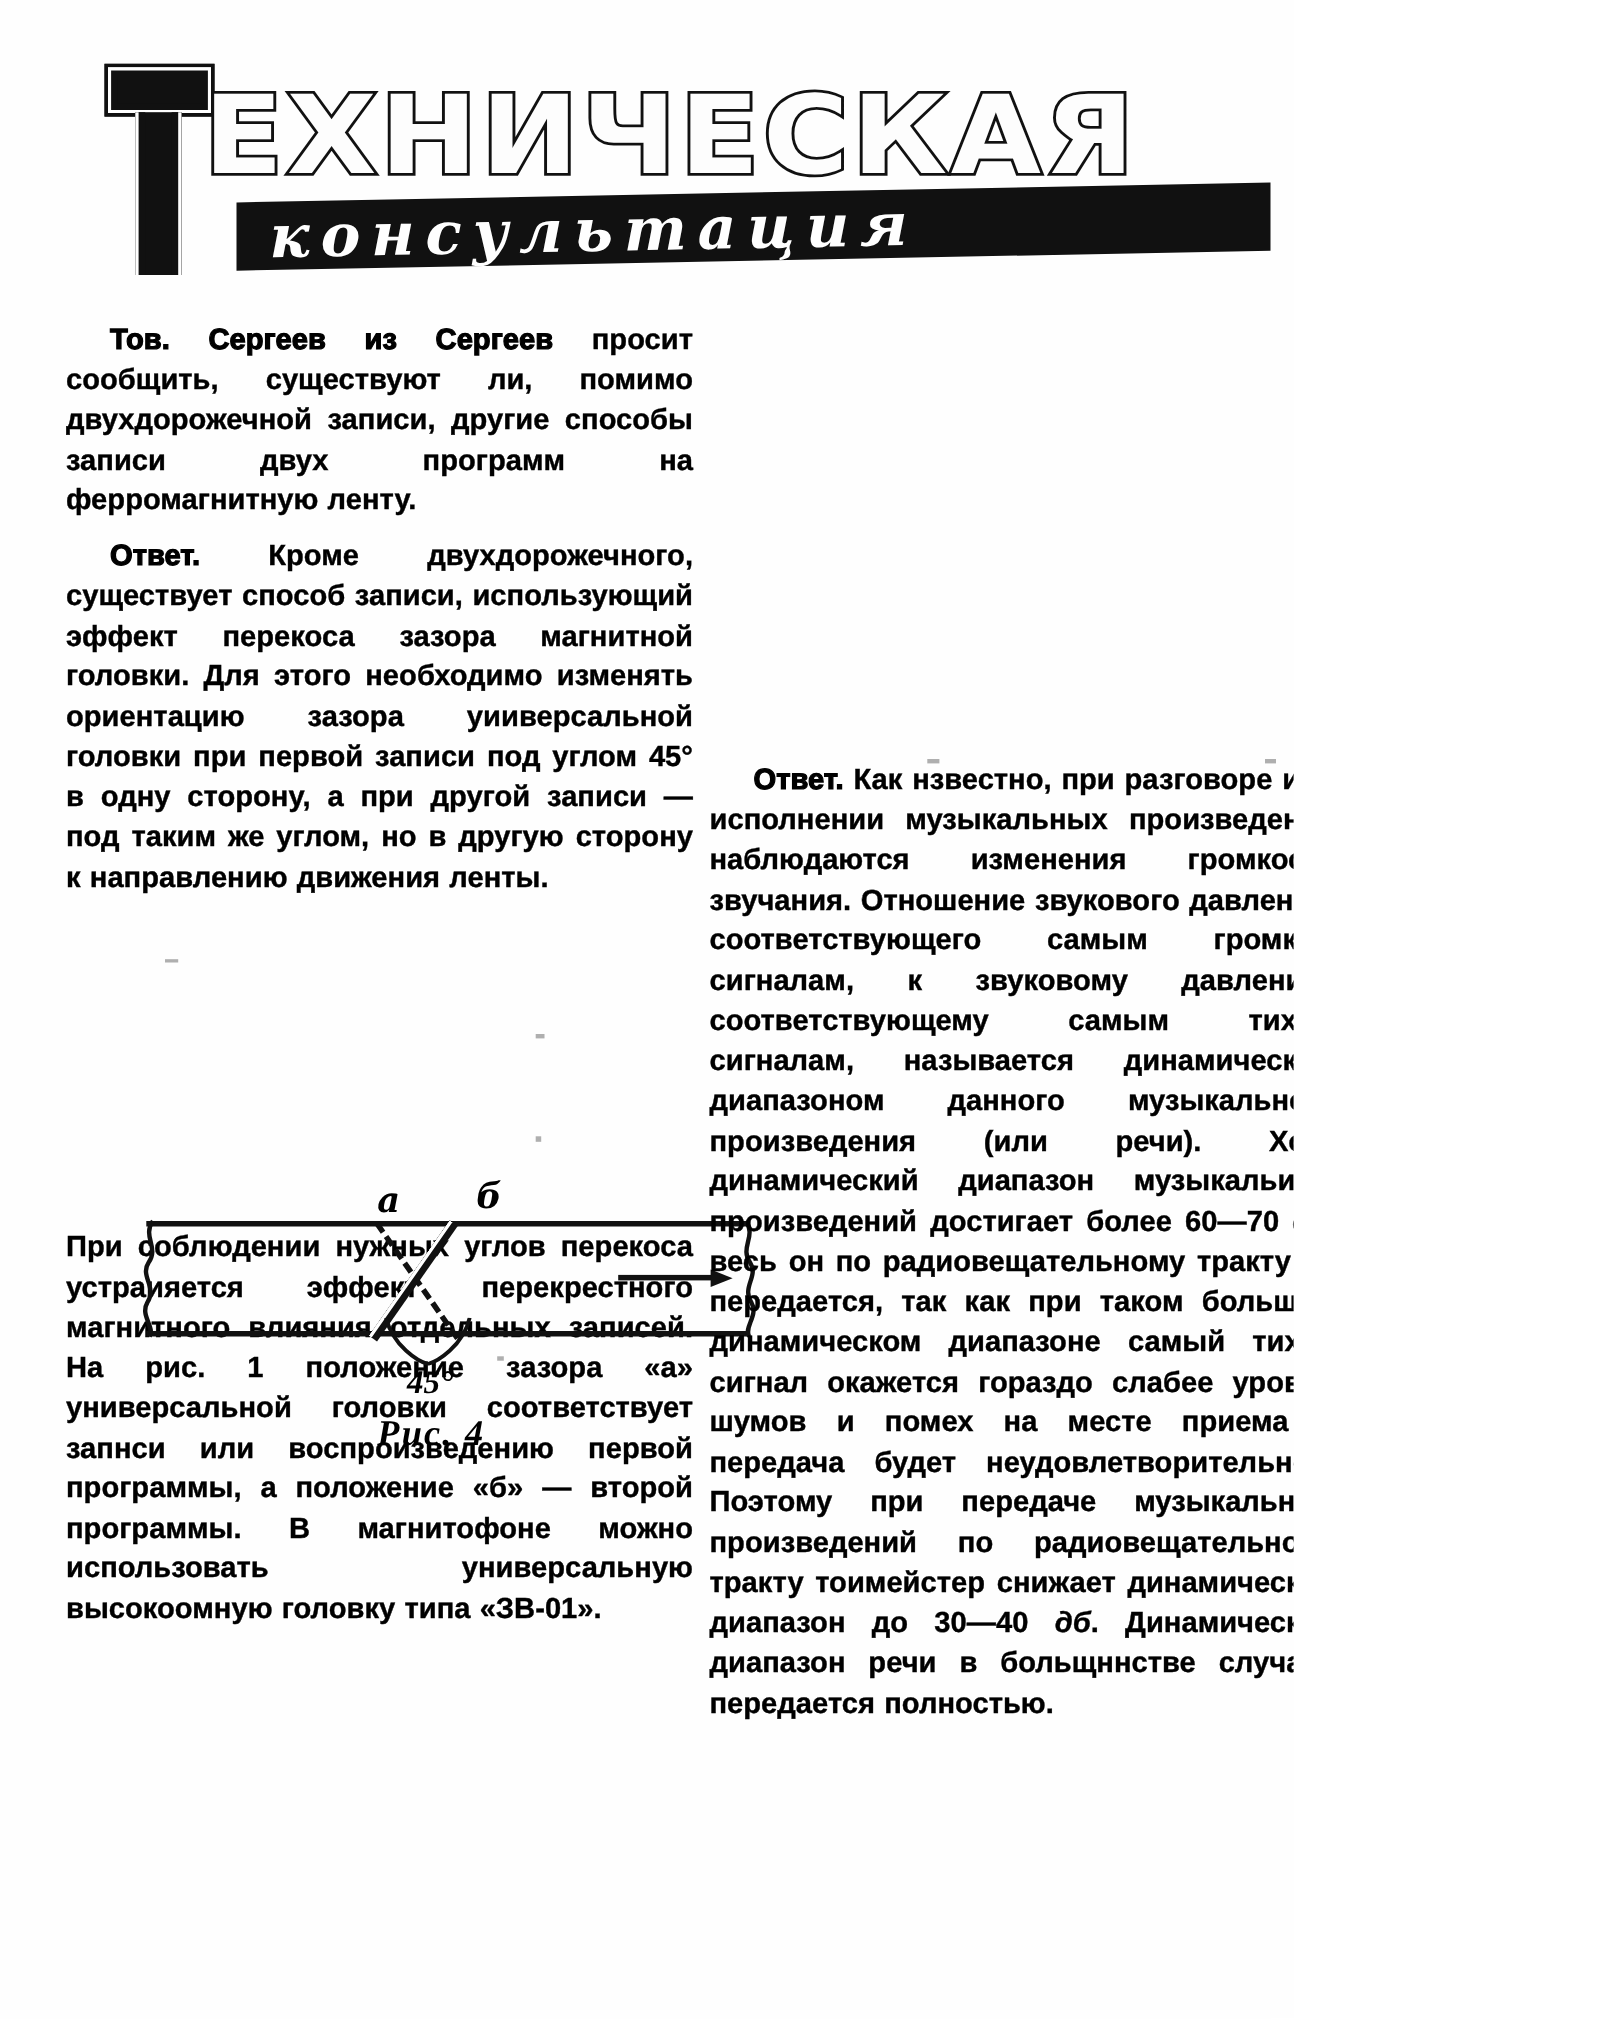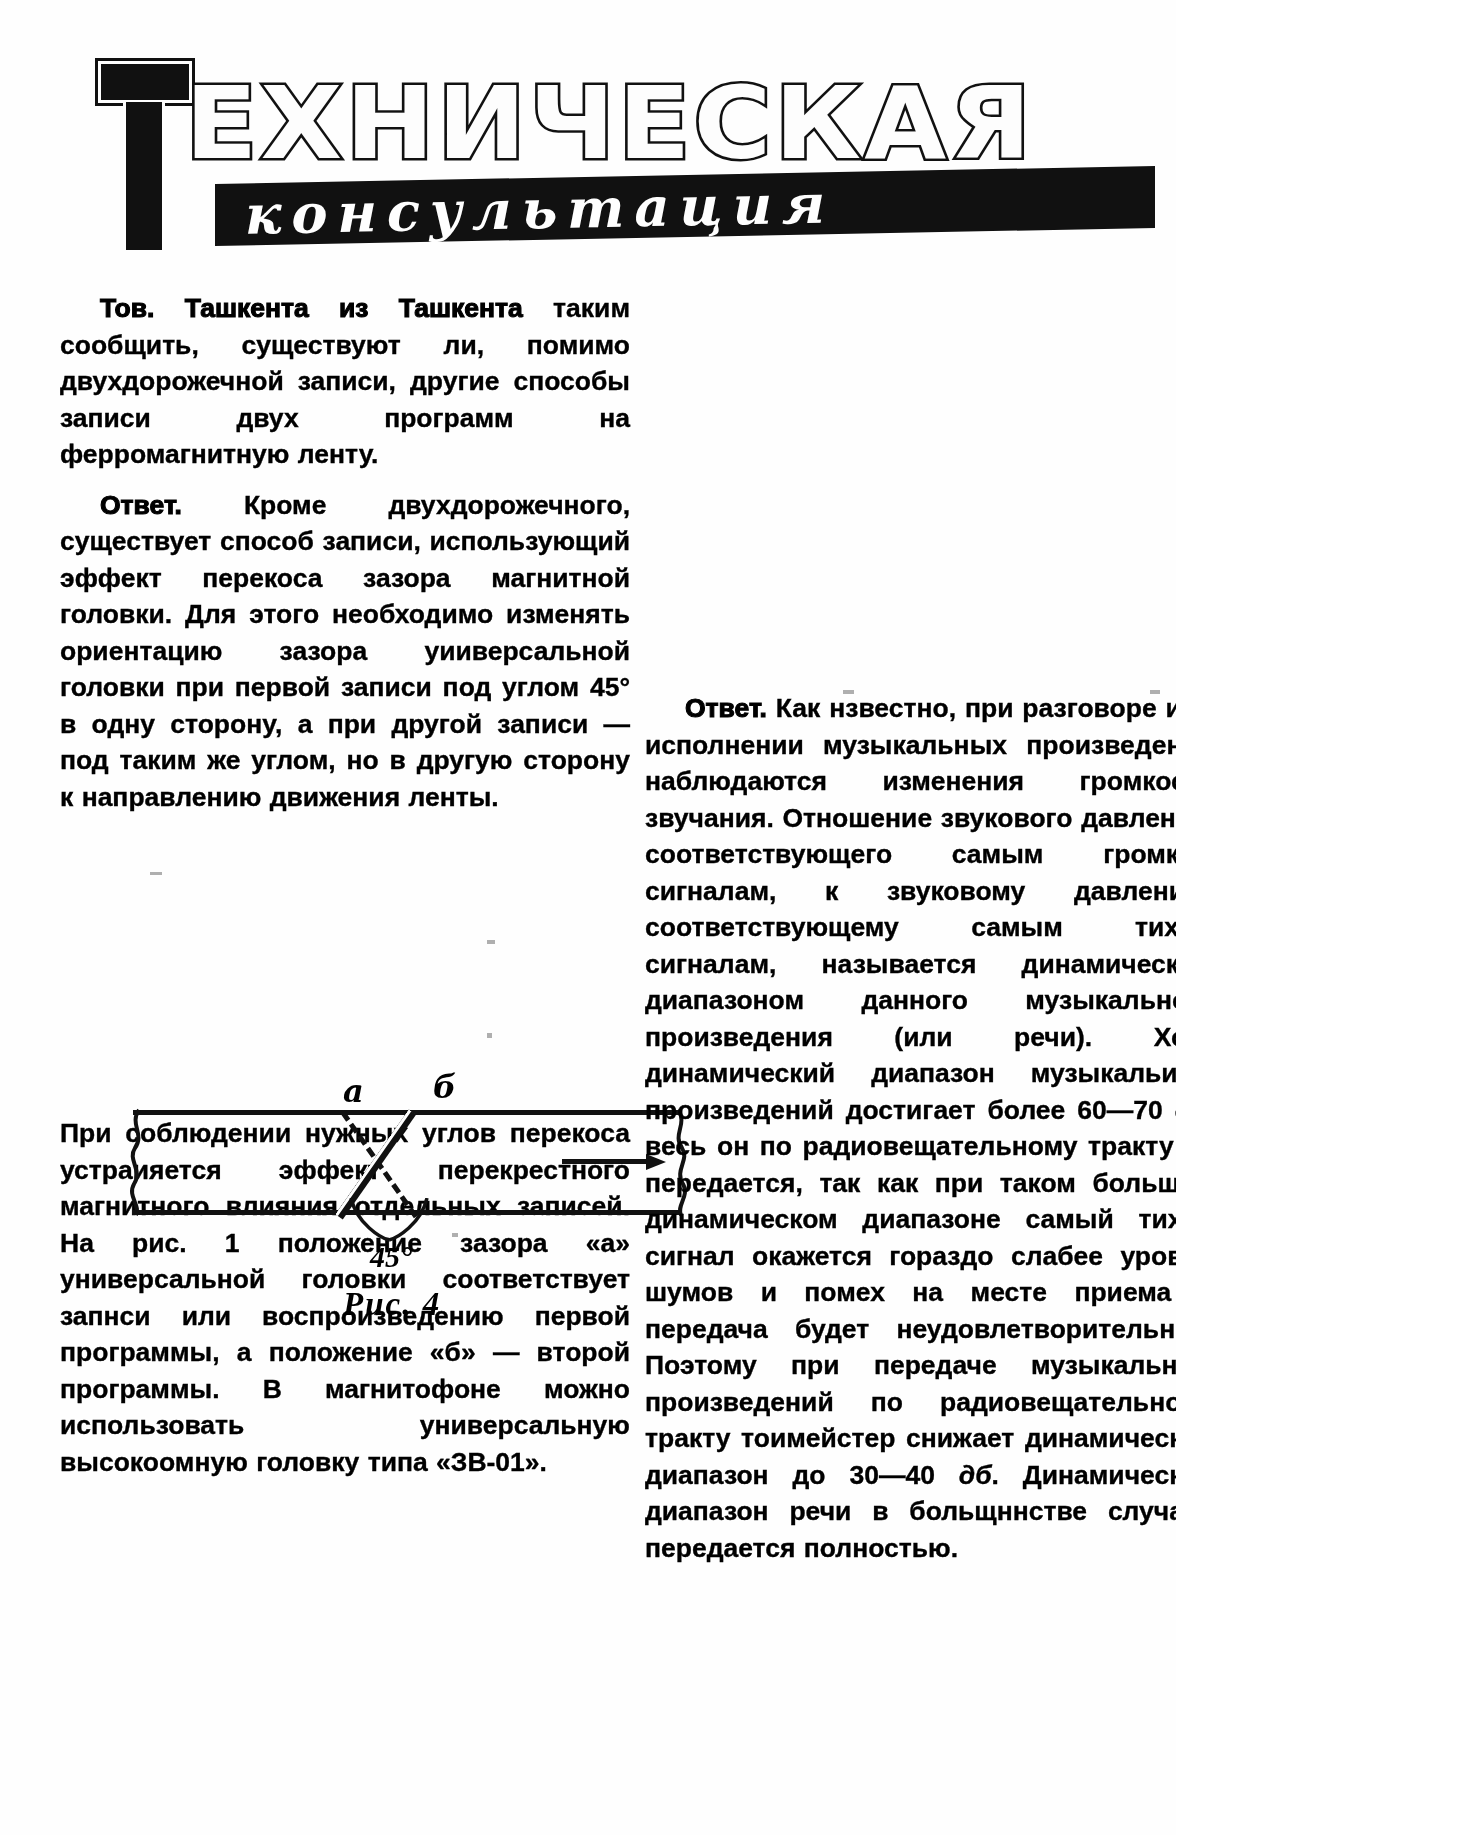--- a/index.html
+++ b/index.html
@@ -273,21 +273,21 @@
       <div class="mast-t-stem"></div>
     </div>
     <div class="mast-line1">ЕХНИЧЕСКАЯ</div>
     <div class="mast-line2-band"></div>
     <div class="mast-line2-text">консультация</div>
   </div>
 
   <div id="col-left" class="col">
 
     <p class="body">
-      <span class="lead">Тов. Ташкента из Ташкента</span><span> таким сообщить, существуют ли, помимо двухдорожечной записи, другие способы записи двух программ на ферромагнитную ленту.</span>
+      <span class="lead">Тов. Сергеев из Сергеев</span><span> просит сообщить, существуют ли, помимо двухдорожечной записи, другие способы записи двух программ на ферромагнитную ленту.</span>
     </p>
 
     <p class="body">
       <span class="lead">Ответ.</span><span> Кроме двухдорожечного, существует способ записи, использующий эффект перекоса зазора магнитной головки. Для этого необходимо изменять ориентацию зазора уииверсальной головки при первой записи под углом 45° в одну сторону, а при другой записи — под таким же углом, но в другую сторону к направлению движения ленты.</span>
     </p>
 
     <div id="figure">
 
       <span class="lbl-a">а</span>
       <span class="lbl-b">б</span>

